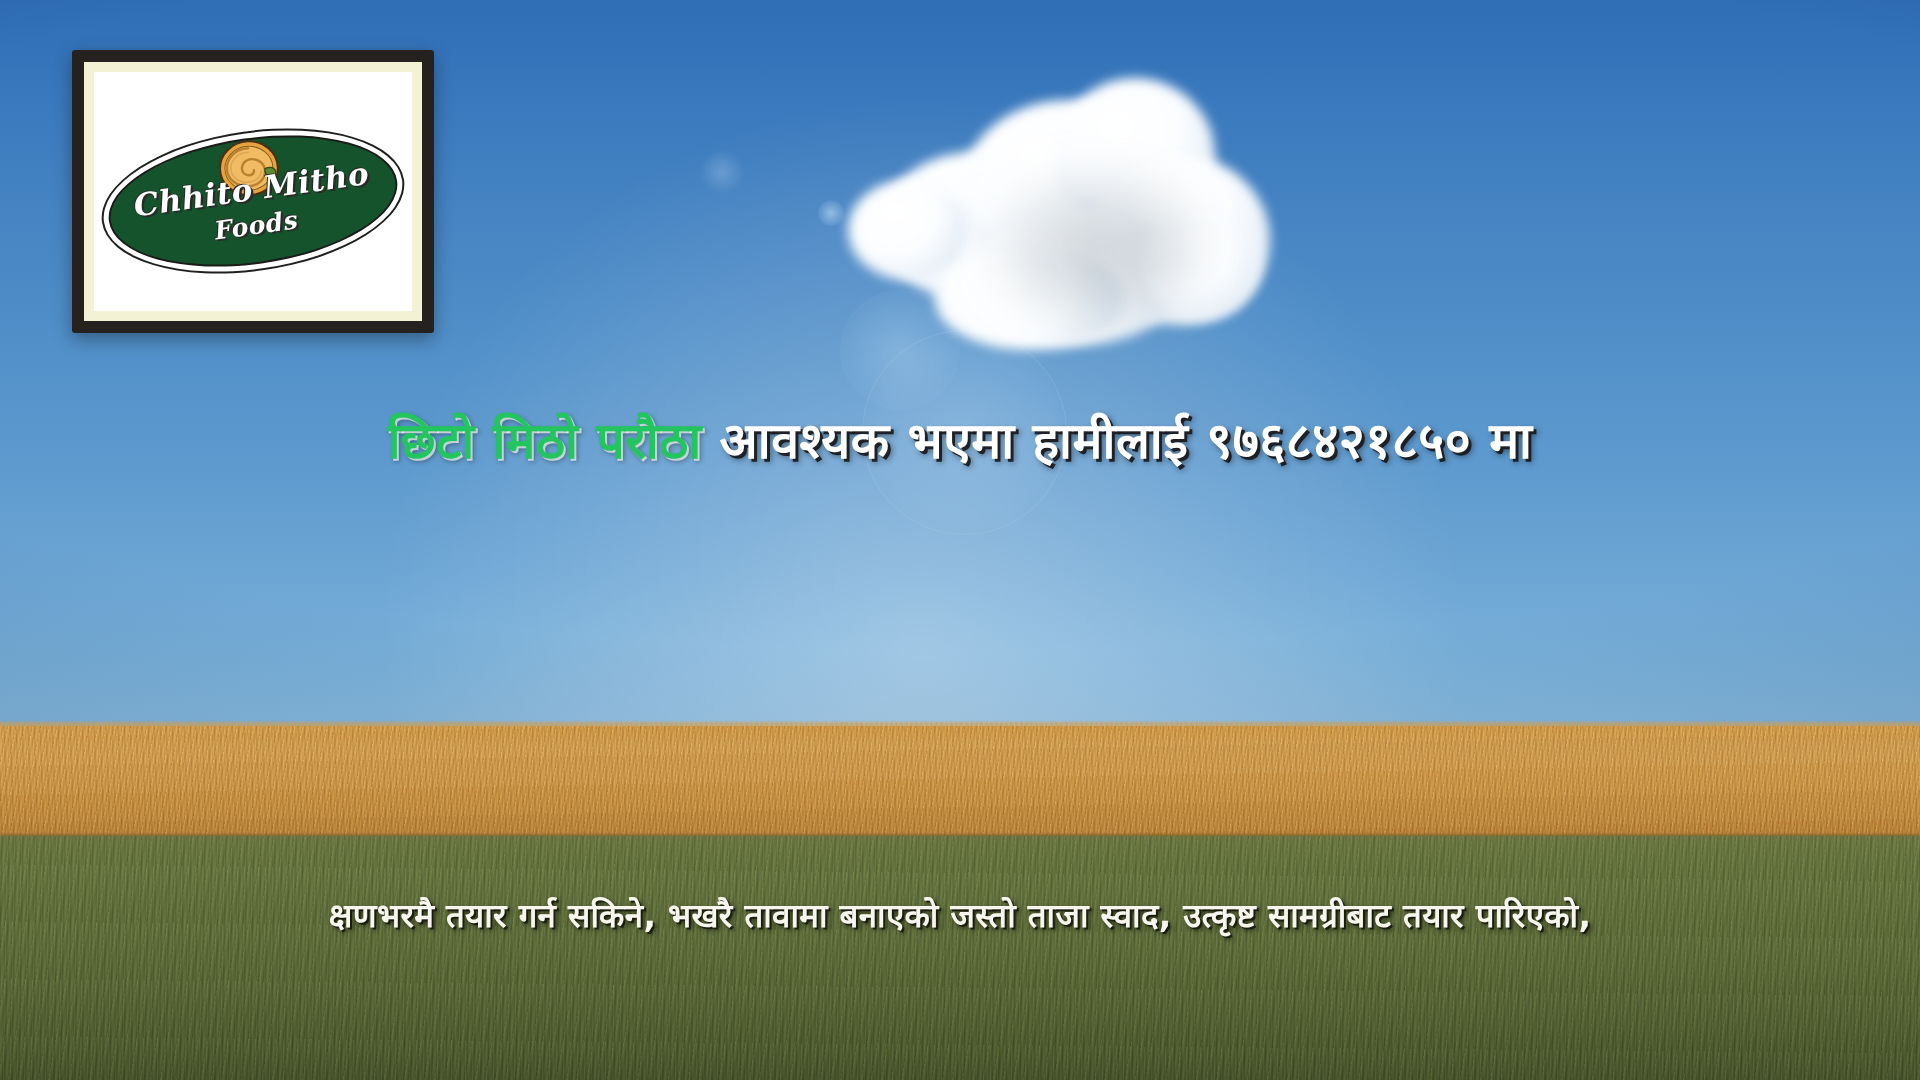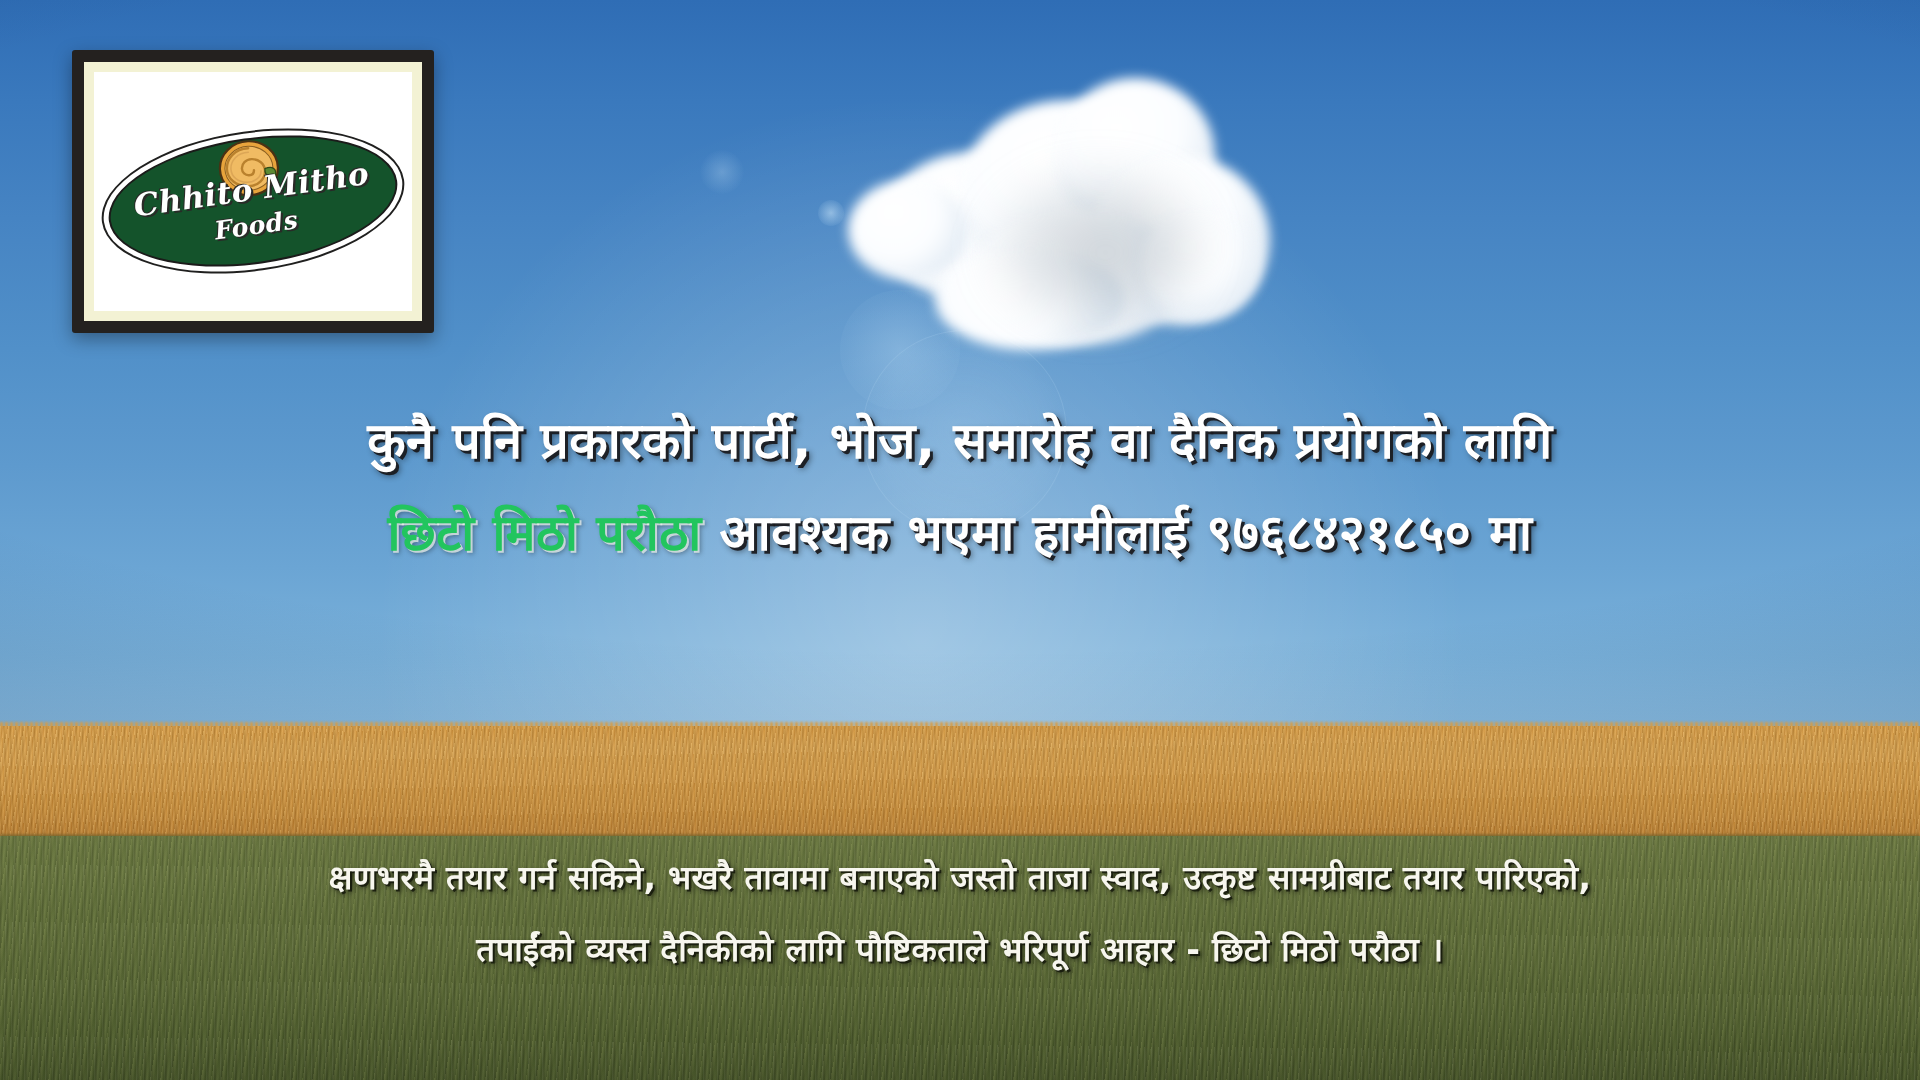--- a/index.html
+++ b/index.html
@@ -171,21 +171,21 @@
   }
   .headline .brand {
     color:#22c55e;
     text-shadow:
        2px 2px 0 rgba(235,240,235,0.75),
        3px 3px 5px rgba(0,0,0,0.35);
   }
 
   
   .tagline {
-    position:absolute; left:0; top:842px; width:1920px;
+    position:absolute; left:0; top:880px; width:1920px;
     text-align:center;
     font-family:"DejaVu Sans", sans-serif;
     font-weight:bold;
     font-size:33px;
     line-height:72px;
     color:#f7f6ee;
     text-shadow:
        2px 2px 0 rgba(20,24,10,0.85),
        3px 3px 5px rgba(0,0,0,0.55);
     letter-spacing:0.3px;
@@ -241,24 +241,22 @@
 
           <div class="badge-text-1">Chhito Mitho</div>
           <div class="badge-text-2">Foods</div>
         </div>
 
       </div>
     </div>
   </div>
 
   <div class="headline">
-    <div>कुनै पनि प्रकारको पार्टी, भोज, समारोह वा दैनिक प्रयोगको लागि</div>
     <div>
       <span class="brand">छिटो मिठो परौठा</span><span> आवश्यक भएमा हामीलाई ९७६८४२१८५० मा</span>
     </div>
   </div>
 
   <div class="tagline">
     <div>क्षणभरमै तयार गर्न सकिने, भखरै तावामा बनाएको जस्तो ताजा स्वाद, उत्कृष्ट सामग्रीबाट तयार पारिएको,</div>
-    <div>तपाईंको व्यस्त दैनिकीको लागि पौष्टिकताले भरिपूर्ण आहार - छिटो मिठो परौठा ।</div>
   </div>
 
 </div>
 
 </body></html>

